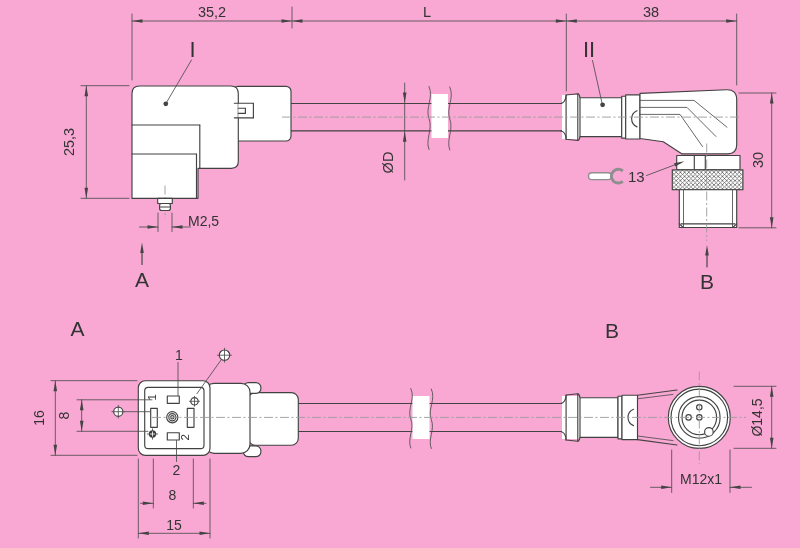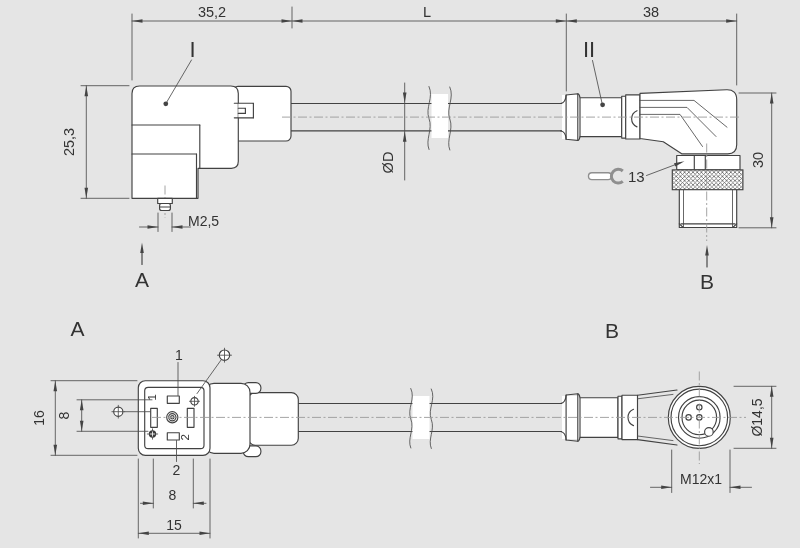--- a/index.html
+++ b/index.html
@@ -1,16 +1,16 @@
 <!DOCTYPE html>
 <html><head>
 <meta charset="utf-8">
 <style>
   html,body{margin:0;padding:0;background:#fff;}
-  #stage{width:800px;height:548px;position:relative;background:#e5e5e5;overflow:hidden;}
+  #stage{width:800px;height:548px;position:relative;background:#f9a8d4;overflow:hidden;}
   svg{display:block;}
   text{font-family:"Liberation Sans","DejaVu Sans",sans-serif;fill:#333;}
   .ln{stroke:#424242;stroke-width:1.15;fill:none;stroke-linejoin:round;stroke-linecap:round;}
   .lnf{stroke:#424242;stroke-width:1.15;fill:#fff;stroke-linejoin:round;}
   .tn{stroke:#4d4d4d;stroke-width:0.85;fill:none;stroke-linecap:round;}
   .cl{stroke:#9a9a9a;stroke-width:0.9;fill:none;stroke-dasharray:9 2.5 2 2.5;}
   .ar{fill:#444;stroke:none;}
   .msk{fill:#fff;stroke:none;}
   .dim{font-size:14.5px;}
   .sm{font-size:14px;}

